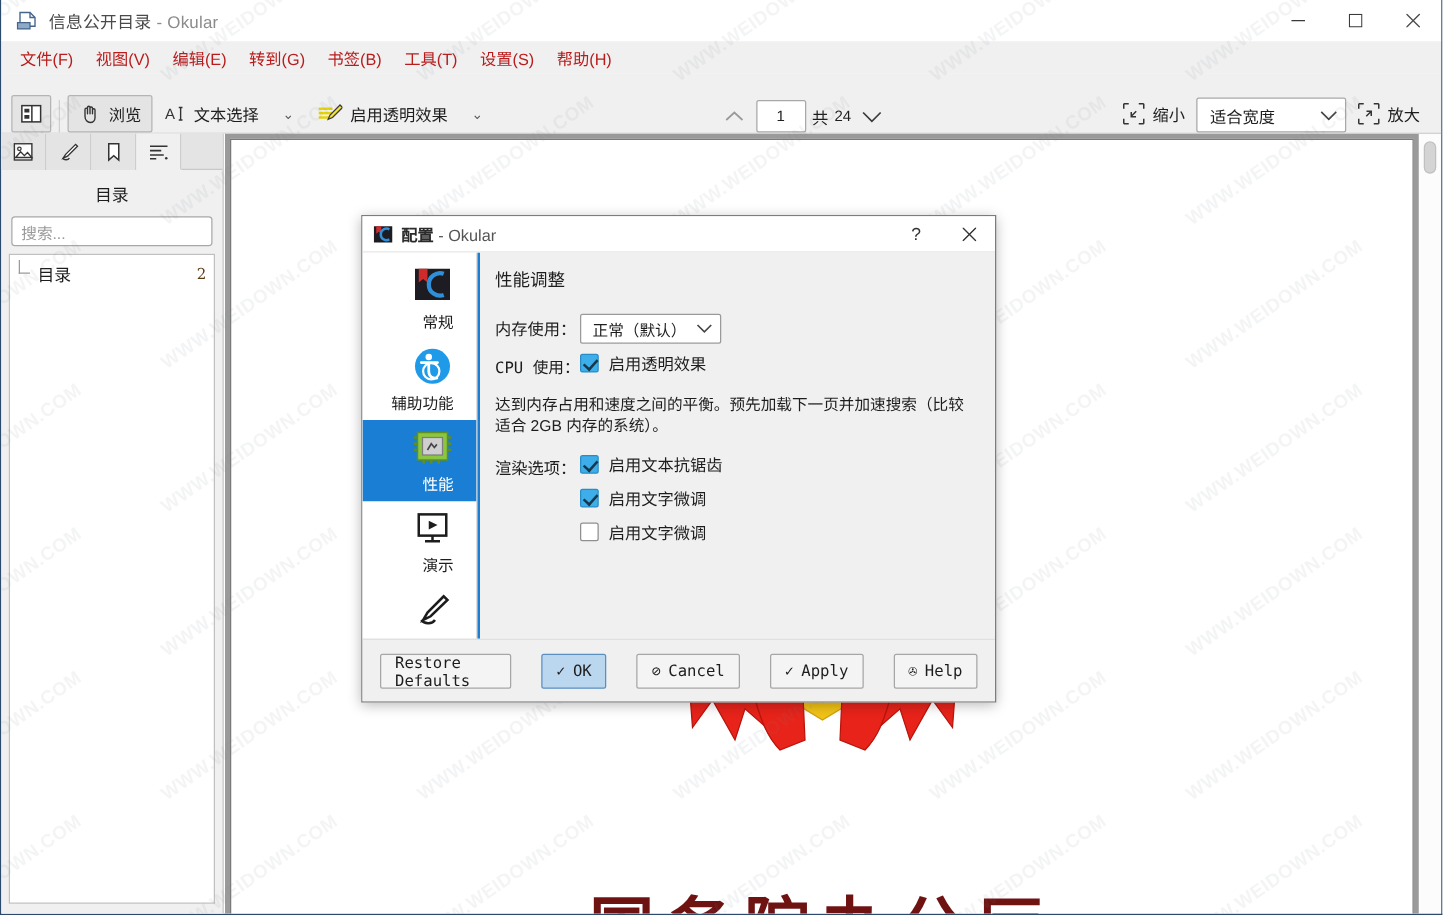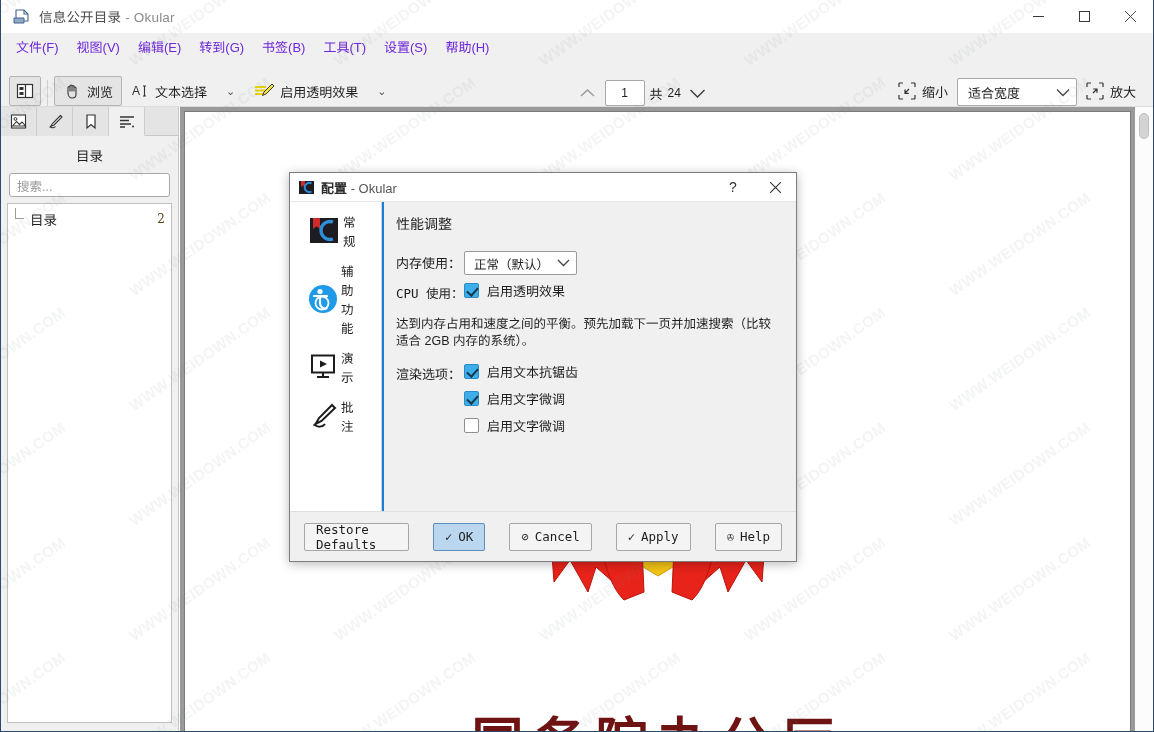--- a/index.html
+++ b/index.html
@@ -41,21 +41,21 @@
     color: #4d4d4d;
   }
 
   
   .menubar {
     position: absolute; top: 33px; left: 0; right: 0; height: 26px;
     background: #f0f0f0;
     display: flex; align-items: center; padding-left: 6px;
   }
   .menu-item {
-    padding: 3px 9px; font-size: 13px; color: #6d28d9; white-space: nowrap;
+    padding: 3px 9px; font-size: 13px; color: #b91c1c; white-space: nowrap;
   }
 
   
   .toolbar {
     position: absolute; top: 59px; left: 0; right: 0; height: 48px;
     background: #f0f0f0;
     display: flex; align-items: flex-end; padding: 0 8px;
     border-bottom: 1px solid #dcdcdc;
   }
   .tbtn {
@@ -175,21 +175,21 @@
     width: 42px; height: 29px; display: flex; align-items: center; justify-content: center;
     color: #333; font-size: 14px;
   }
 
   .dlg-body { flex: 1; display: flex; background: #f0f0f0; overflow: hidden; }
   .dlg-nav {
     width: 92px; background: #ffffff; border-right: 1px solid #d2d2d2;
     padding-top: 4px;
   }
   .nav-item {
-    display: flex; flex-direction: row; align-items: center; justify-content: center;
+    display: flex; flex-direction: column; align-items: flex-end; justify-content: center;
     padding: 6px 18px 5px; gap: 3px;
   }
   .nav-item .nicon { width: 34px; height: 32px; display: flex; align-items: center; justify-content: center; }
   .nav-item .nlabel { font-size: 12.5px; color: #1d1d1d; }
   .nav-item.active { background: #1a7fd4; }
   .nav-item.active .nlabel { color: #fff; }
 
   .dlg-content { flex: 1; padding: 11px 16px 0 14px; position: relative; }
   .sec-title { font-size: 14px; margin-bottom: 14px; }
   .row { display: flex; align-items: flex-start; margin-bottom: 6px; }
@@ -494,20 +494,41 @@
             <svg width="30" height="30" viewBox="0 0 30 30">
               <circle cx="15" cy="15" r="14" fill="#1e9ae8"></circle>
               <circle cx="12" cy="7.5" r="2.6" fill="#fff"></circle>
               <path d="M6 12h13M12 12v7M12 19c0 4 3 6 6.5 5.5" fill="none" stroke="#fff" stroke-width="2.2" stroke-linecap="round"></path>
               <circle cx="14" cy="19" r="6.5" fill="none" stroke="#fff" stroke-width="1.8"></circle>
             </svg>
           </span>
           <span class="nlabel">辅助功能</span>
         </div>
 
+        <div class="nav-item active">
+          <span class="nicon">
+            <svg width="30" height="28" viewBox="0 0 30 28">
+              <rect x="3" y="2" width="24" height="22" fill="#8cc63f" stroke="#5d8f22" stroke-width="1.2"></rect>
+              <rect x="7" y="6" width="16" height="14" fill="#cfcfcf" stroke="#7d7d7d" stroke-width="1"></rect>
+              <path d="M11 16l3-5 2.5 3 2-2.5" fill="none" stroke="#444" stroke-width="1.3"></path>
+              <g fill="#5d8f22">
+                <rect x="0" y="5" width="3" height="2"></rect>
+                  <rect x="0" y="10" width="3" height="2"></rect>
+                <rect x="0" y="15" width="3" height="2"></rect>
+                  <rect x="27" y="5" width="3" height="2"></rect>
+                <rect x="27" y="10" width="3" height="2"></rect>
+                  <rect x="27" y="15" width="3" height="2"></rect>
+                <rect x="7" y="24" width="2" height="3"></rect>
+                  <rect x="13" y="24" width="2" height="3"></rect>
+                <rect x="19" y="24" width="2" height="3"></rect>
+              </g>
+            </svg>
+          </span>
+          <span class="nlabel">性能</span>
+        </div>
 
         <div class="nav-item">
           <span class="nicon">
             <svg width="30" height="28" viewBox="0 0 30 28">
               <rect x="4" y="2.5" width="22" height="17" fill="#fff" stroke="#1d1d1d" stroke-width="2"></rect>
               <path d="M12 7.5l7 3.5-7 3.5z" fill="#1d1d1d"></path>
               <path d="M15 19.5v4M9 24h12" stroke="#1d1d1d" stroke-width="2"></path>
             </svg>
           </span>
           <span class="nlabel">演示</span>

